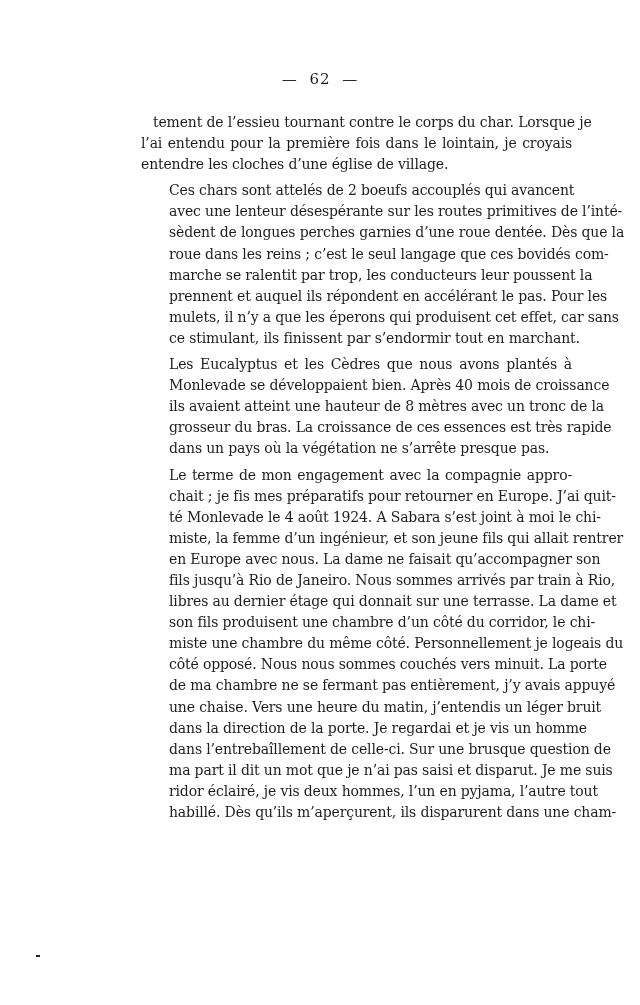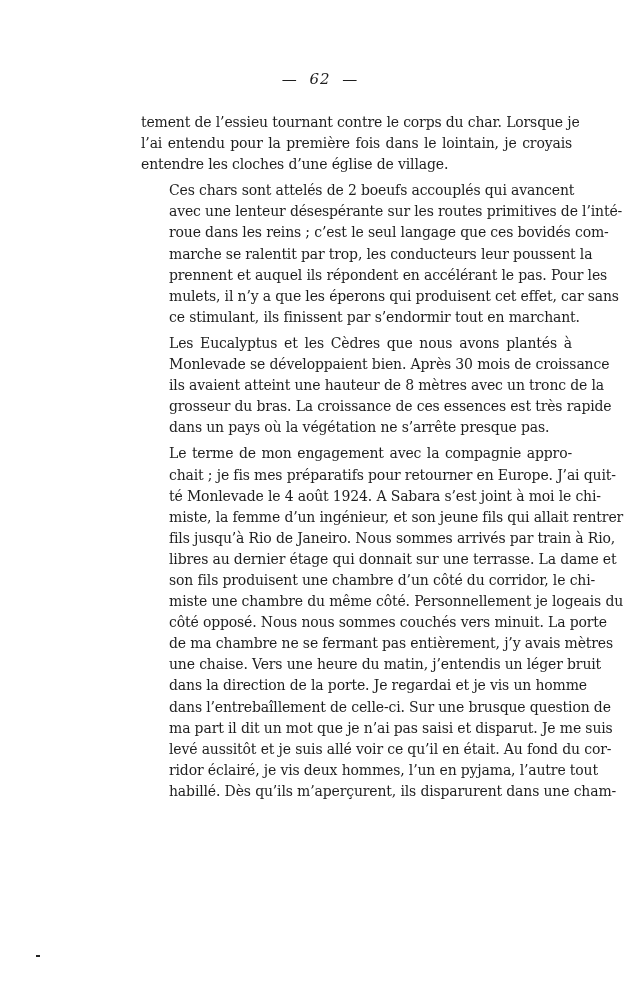--- a/index.html
+++ b/index.html
@@ -17,21 +17,20 @@
     }
     .page-number {
       position: absolute;
       top: 70px;
       left: 0;
       width: 640px;
       text-align: center;
       font-size: 15px;
       letter-spacing: 1px;
       word-spacing: 6px;
-      font-style: italic;
     }
     .text-block {
       position: absolute;
       top: 112px;
       left: 141px;
       width: 431px;
       font-size: 14px;
       line-height: 21.1px;
       text-align: justify;
       letter-spacing: -0.15px;
@@ -50,20 +49,21 @@
       white-space: nowrap;
     }
     .line.last {
       text-align-last: left;
     }
     .para .line:first-child {
       text-indent: 28px;
     }
     .para.no-indent .line:first-child {
       text-indent: 0;
+      margin-left: 12px;
     }
     .speck {
       position: absolute;
       width: 4px;
       height: 2px;
       background: #222;
       left: 36px;
       top: 955px;
     }
   </style>
@@ -74,47 +74,48 @@
 
 <div class="text-block">
   <p class="para no-indent">
     <span class="line">tement de l’essieu tournant contre le corps du char. Lorsque je</span>
     <span class="line">l’ai entendu pour la première fois dans le lointain, je croyais</span>
     <span class="line last">entendre les cloches d’une église de village.</span>
   </p>
   <p class="para">
     <span class="line">Ces chars sont attelés de 2 boeufs accouplés qui avancent</span>
     <span class="line">avec une lenteur désespérante sur les routes primitives de l’inté-</span>
+    <span class="line">sèdent de longues perches garnies d’une roue dentée. Dès que la</span>
     <span class="line">roue dans les reins ; c’est le seul langage que ces bovidés com-</span>
     <span class="line">marche se ralentit par trop, les conducteurs leur poussent la</span>
     <span class="line">prennent et auquel ils répondent en accélérant le pas. Pour les</span>
     <span class="line">mulets, il n’y a que les éperons qui produisent cet effet, car sans</span>
     <span class="line last">ce stimulant, ils finissent par s’endormir tout en marchant.</span>
   </p>
   <p class="para">
     <span class="line">Les Eucalyptus et les Cèdres que nous avons plantés à</span>
-    <span class="line">Monlevade se développaient bien. Après 30 mois de croissance</span>
+    <span class="line">Monlevade se développaient bien. Après 40 mois de croissance</span>
     <span class="line">ils avaient atteint une hauteur de 8 mètres avec un tronc de la</span>
     <span class="line">grosseur du bras. La croissance de ces essences est très rapide</span>
     <span class="line last">dans un pays où la végétation ne s’arrête presque pas.</span>
   </p>
   <p class="para">
     <span class="line">Le terme de mon engagement avec la compagnie appro-</span>
     <span class="line">chait ; je fis mes préparatifs pour retourner en Europe. J’ai quit-</span>
     <span class="line">té Monlevade le 4 août 1924. A Sabara s’est joint à moi le chi-</span>
     <span class="line">miste, la femme d’un ingénieur, et son jeune fils qui allait rentrer</span>
+    <span class="line">en Europe avec nous. La dame ne faisait qu’accompagner son</span>
     <span class="line">fils jusqu’à Rio de Janeiro. Nous sommes arrivés par train à Rio,</span>
     <span class="line">libres au dernier étage qui donnait sur une terrasse. La dame et</span>
     <span class="line">son fils produisent une chambre d’un côté du corridor, le chi-</span>
     <span class="line">miste une chambre du même côté. Personnellement je logeais du</span>
     <span class="line">côté opposé. Nous nous sommes couchés vers minuit. La porte</span>
-    <span class="line">de ma chambre ne se fermant pas entièrement, j’y avais mètres</span>
+    <span class="line">de ma chambre ne se fermant pas entièrement, j’y avais appuyé</span>
     <span class="line">une chaise. Vers une heure du matin, j’entendis un léger bruit</span>
     <span class="line">dans la direction de la porte. Je regardai et je vis un homme</span>
     <span class="line">dans l’entrebaîllement de celle-ci. Sur une brusque question de</span>
     <span class="line">ma part il dit un mot que je n’ai pas saisi et disparut. Je me suis</span>
-    <span class="line">levé aussitôt et je suis allé voir ce qu’il en était. Au fond du cor-</span>
     <span class="line">ridor éclairé, je vis deux hommes, l’un en pyjama, l’autre tout</span>
     <span class="line">habillé. Dès qu’ils m’aperçurent, ils disparurent dans une cham-</span>
   </p>
 </div>
 
 <div class="speck"></div>
 
 </body></html>

